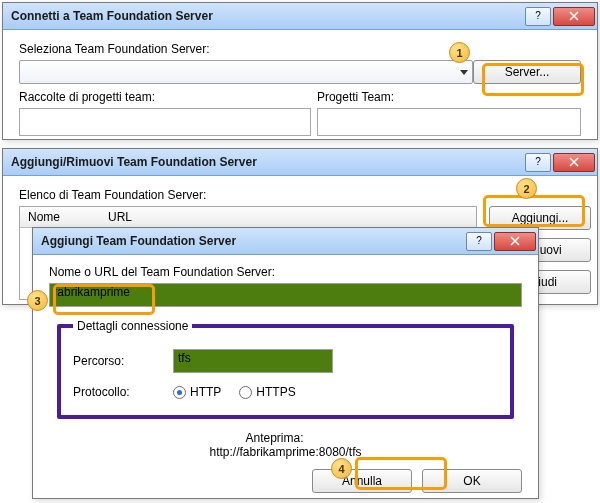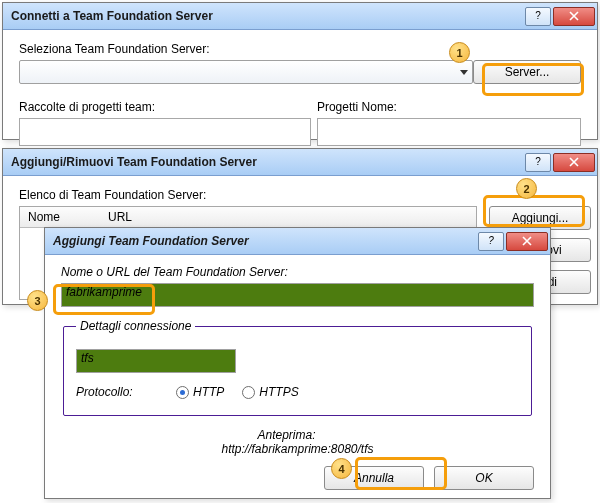--- a/index.html
+++ b/index.html
@@ -118,23 +118,23 @@
   .grid-header {
     background: linear-gradient(#fdfdfd,#ececec);
     border-bottom: 1px solid #bcbcbc;
     height: 20px;
     display: flex;
     align-items: center;
     padding: 0 8px;
     font-size: 12px;
   }
   fieldset.group {
-    border: 1px solid #4c1d95;
+    border: 4px solid #4c1d95;
     border-radius: 2px;
-    margin: 2px;
+    margin: 8px;
     padding: 10px 12px 10px 12px;
   }
   fieldset.group legend { padding: 0 4px; font-size: 12px; }
   .row { display: flex; align-items: center; margin: 6px 0; }
   .row .rlabel { width: 100px; }
   .radio {
     width: 11px;height:11px;border:1px solid #6e6e6e;border-radius:50%;display:inline-flex;align-items:center;justify-content:center;margin-right:4px;background:#fff;
   }
   .radio.checked::after { content:"";width:5px;height:5px;background:#2d6cd4;border-radius:50%; }
 </style>
@@ -153,27 +153,27 @@
   </div>
   <div class="body">
     <span class="lbl">Seleziona Team Foundation Server:</span>
     <div style="display:flex;align-items:flex-start;">
       <div class="combo" style="flex:1;">
         <span></span>
         <span class="caret"></span>
       </div>
       <span class="btn" style="min-width:86px;">Server...</span>
     </div>
-    <div style="display:flex;gap:6px;margin-top:16px;">
+    <div style="display:flex;gap:6px;margin-top:6px;">
       <div style="flex:1.05;">
         <span class="lbl">Raccolte di progetti team:</span>
         <div class="listbox"></div>
       </div>
       <div style="flex:0.95;">
-        <span class="lbl">Progetti Nome:</span>
+        <span class="lbl">Progetti Team:</span>
         <div class="listbox"></div>
       </div>
     </div>
   </div>
 </div>
 
 <div class="dlg" style="left:2px;top:148px;width:594px;height:155px;z-index:5;">
   <div class="titlebar">
     <span class="title">Aggiungi/Rimuovi Team Foundation Server</span>
     <span class="tbtn">?</span>
@@ -194,38 +194,39 @@
       </div>
       <div style="width:92px;display:flex;flex-direction:column;gap:8px;">
         <span class="btn">Aggiungi...</span>
         <span class="btn">Rimuovi</span>
         <span class="btn">Chiudi</span>
       </div>
     </div>
   </div>
 </div>
 
-<div class="dlg" style="left:44px;top:227px;width:505px;height:270px;z-index:10;font-style:italic;">
+<div class="dlg" style="left:32px;top:227px;width:505px;height:270px;z-index:10;">
   <div class="titlebar">
     <span class="title">Aggiungi Team Foundation Server</span>
     <span class="tbtn">?</span>
     <span class="tbtn close">
       <svg width="12" height="10" viewBox="0 0 12 10">
           <path d="M2 1 L10 9 M10 1 L2 9" stroke="#fff" stroke-width="1.6"></path>
         </svg>
     </span>
   </div>
   <div class="body" style="padding:10px 16px 10px 16px;">
     <span class="lbl">Nome o URL del Team Foundation Server:</span>
     <div class="txt" style="margin-bottom:12px;">
       <span>fabrikamprime</span>
     </div>
     <fieldset class="group">
       <legend>Dettagli connessione</legend>
       <div class="row">
+        <span class="rlabel">Percorso:</span>
         <div class="txt" style="width:150px;">
           <span>tfs</span>
         </div>
       </div>
       <div class="row">
       </div>
       <div class="row">
         <span class="rlabel">Protocollo:</span>
         <label style="display:flex;align-items:center;margin-right:18px;">
           <span class="radio checked"></span>

